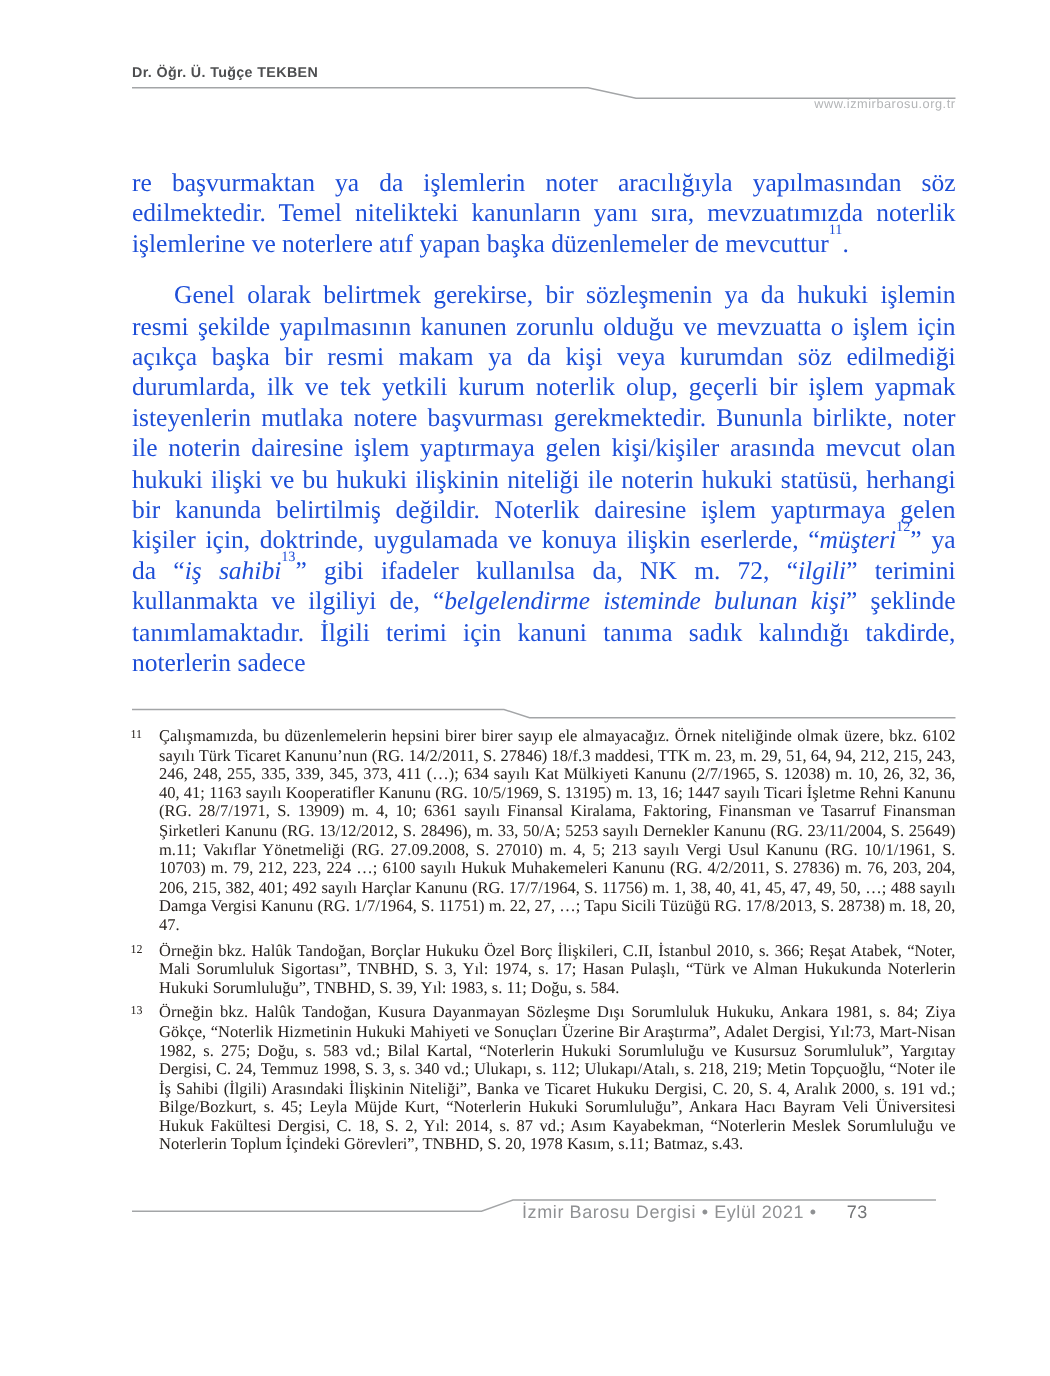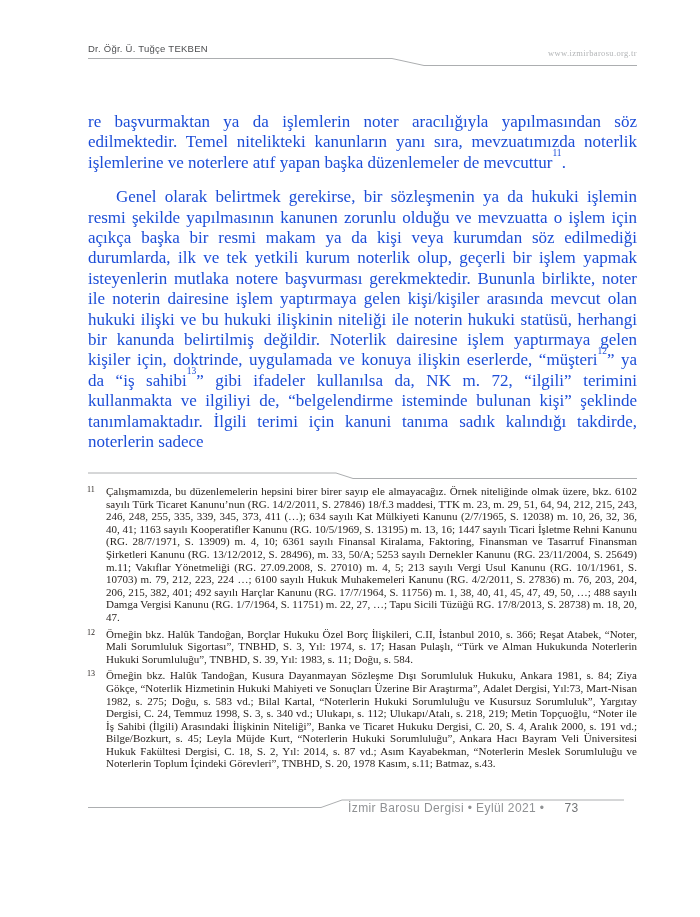--- a/index.html
+++ b/index.html
@@ -7,44 +7,44 @@
     position:relative;
     width:700px;height:917px;
     background:#ffffff;
     overflow:hidden;
     font-family:"Liberation Serif", serif;
   }
   
   .author{
     position:absolute;left:88px;top:43px;
     font-family:"Liberation Sans", sans-serif;
-    font-size:9.5px;font-weight:normal;color:#4d4e50;
+    font-size:9.5px;font-weight:bold;color:#4d4e50;
     letter-spacing:.25px;white-space:nowrap;
   }
   .deco{position:absolute;left:0;top:0;width:700px;height:917px;pointer-events:none;}
   .website{
-    position:absolute;right:63px;top:48px;
-    font-family:Liberation Serif, serif;
+    position:absolute;right:63px;top:64px;
+    font-family:Liberation Sans, sans-serif;
     font-size:8.5px;color:#b2b4b6;letter-spacing:.35px;white-space:nowrap;
   }
   .doc-title{
     position:absolute;left:88px;top:62px;width:500px;
     font-family:"Liberation Sans", sans-serif;
     font-size:10.5px;color:#8e9092;letter-spacing:.7px;line-height:14px;
   }
   
   .body-text{
     position:absolute;left:88px;top:112px;width:549px;
     font-size:17px;line-height:20.4px;color:#1d4ed8;
     text-align:justify;
   }
   .body-text p{margin:0;}
   .body-text p.indent{text-indent:28px;margin-top:14px;}
   .body-text sup{font-size:9.5px;line-height:0;position:relative;top:-5px;}
-  .body-text .i{}
+  .body-text .i{font-style:italic;}
   
   .footnotes{
     position:absolute;left:87px;top:485px;width:550px;
     font-size:11px;line-height:12.6px;color:#29231f;
     text-align:justify;
   }
   .footnote{position:relative;padding-left:19px;margin-bottom:4px;}
   .fn-num{
     position:absolute;left:0;top:-1px;
     font-size:8px;color:#29231f;

